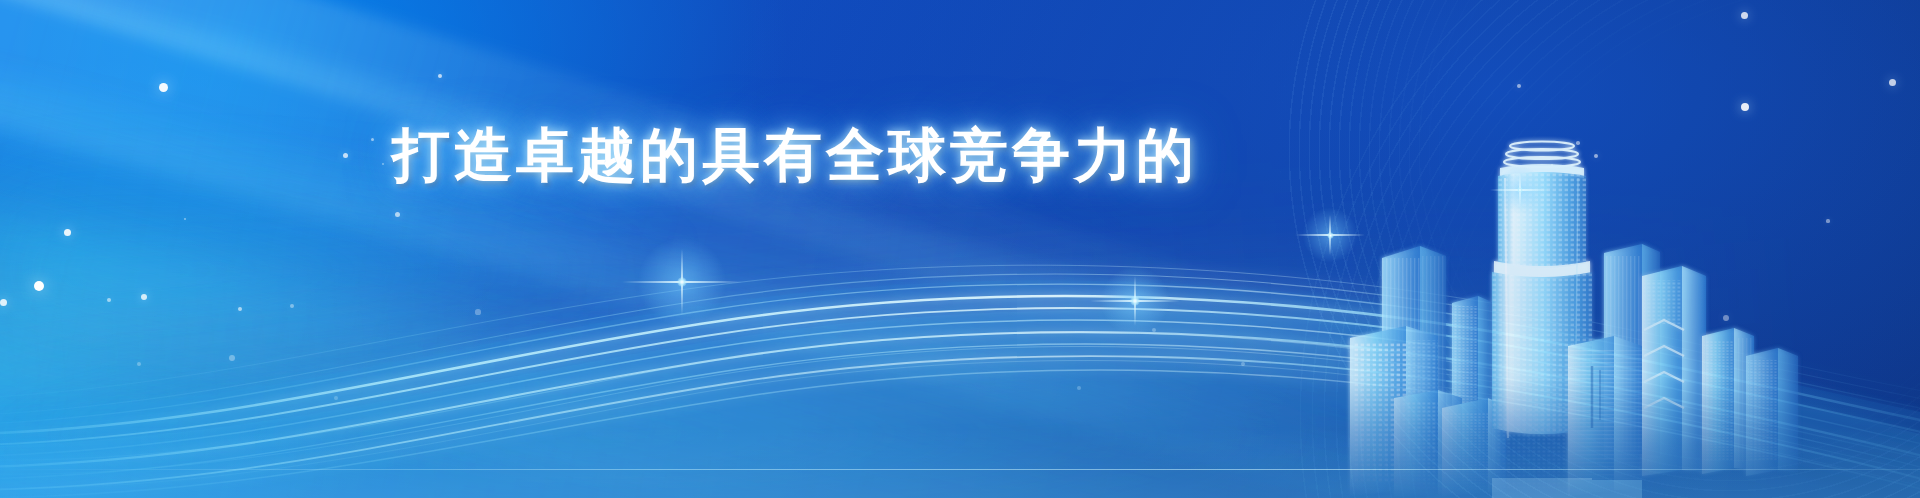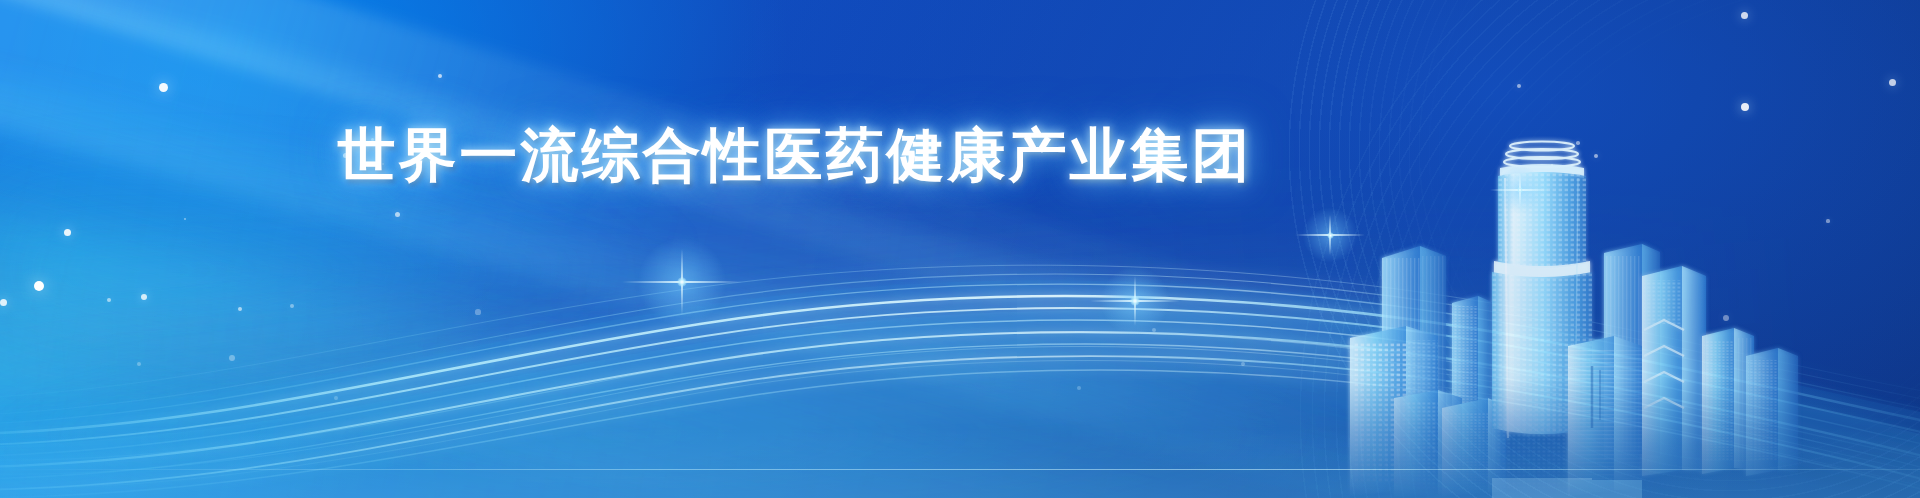--- a/index.html
+++ b/index.html
@@ -399,21 +399,21 @@
       </g>
 
       <g opacity=".22">
         <rect x="150" y="380" width="100" height="20" fill="#bfeeff"></rect>
         <rect x="228" y="382" width="72" height="18" fill="#a7e6ff"></rect>
       </g>
     </svg>
   </div>
 
   <div class="headline">
-    <span class="hl-line l2">世界一流综合性医药健康产业集团</span>
+    <span class="hl-line l1">打造卓越的具有全球竞争力的</span>
   </div>
 
   <div class="flare" style="left:622px;top:222px;width:120px;height:120px;">
     <div class="halo" style="width:90px;height:90px;margin:-45px 0 0 -45px;"></div>
     <div class="hbar" style="width:120px;margin-left:-60px;"></div>
     <div class="vbar" style="height:66px;margin-top:-33px;"></div>
     <div class="core"></div>
   </div>
   <div class="flare" style="left:1090px;top:256px;width:90px;height:90px;">
     <div class="halo" style="width:70px;height:70px;margin:-35px 0 0 -35px;"></div>

